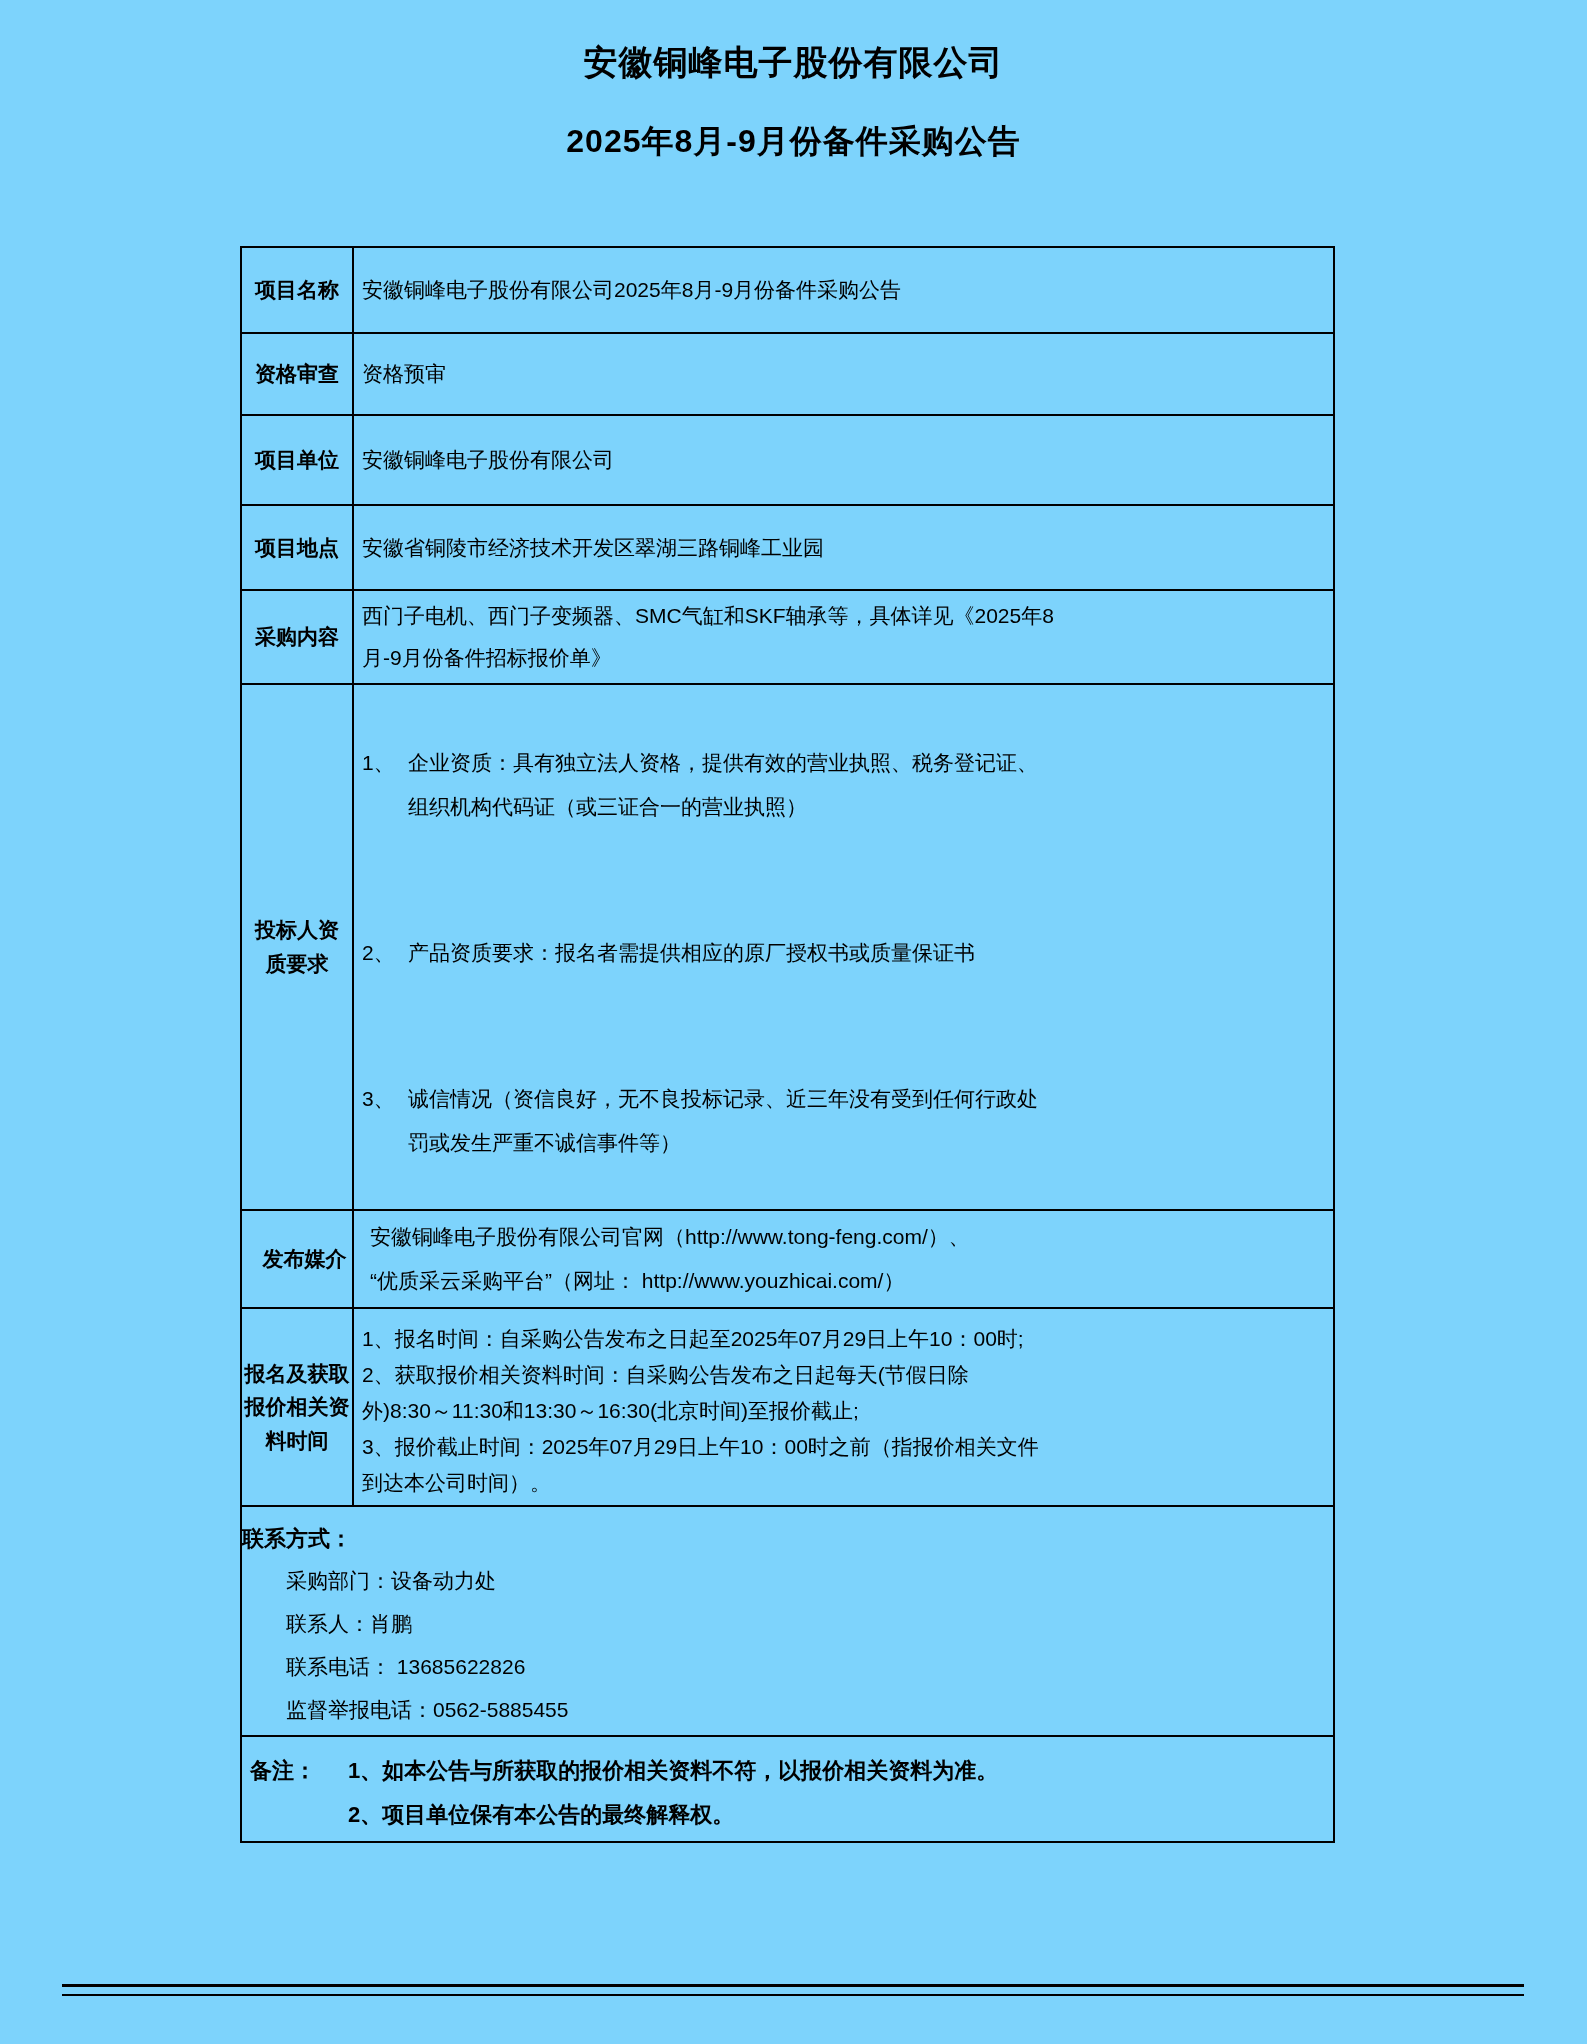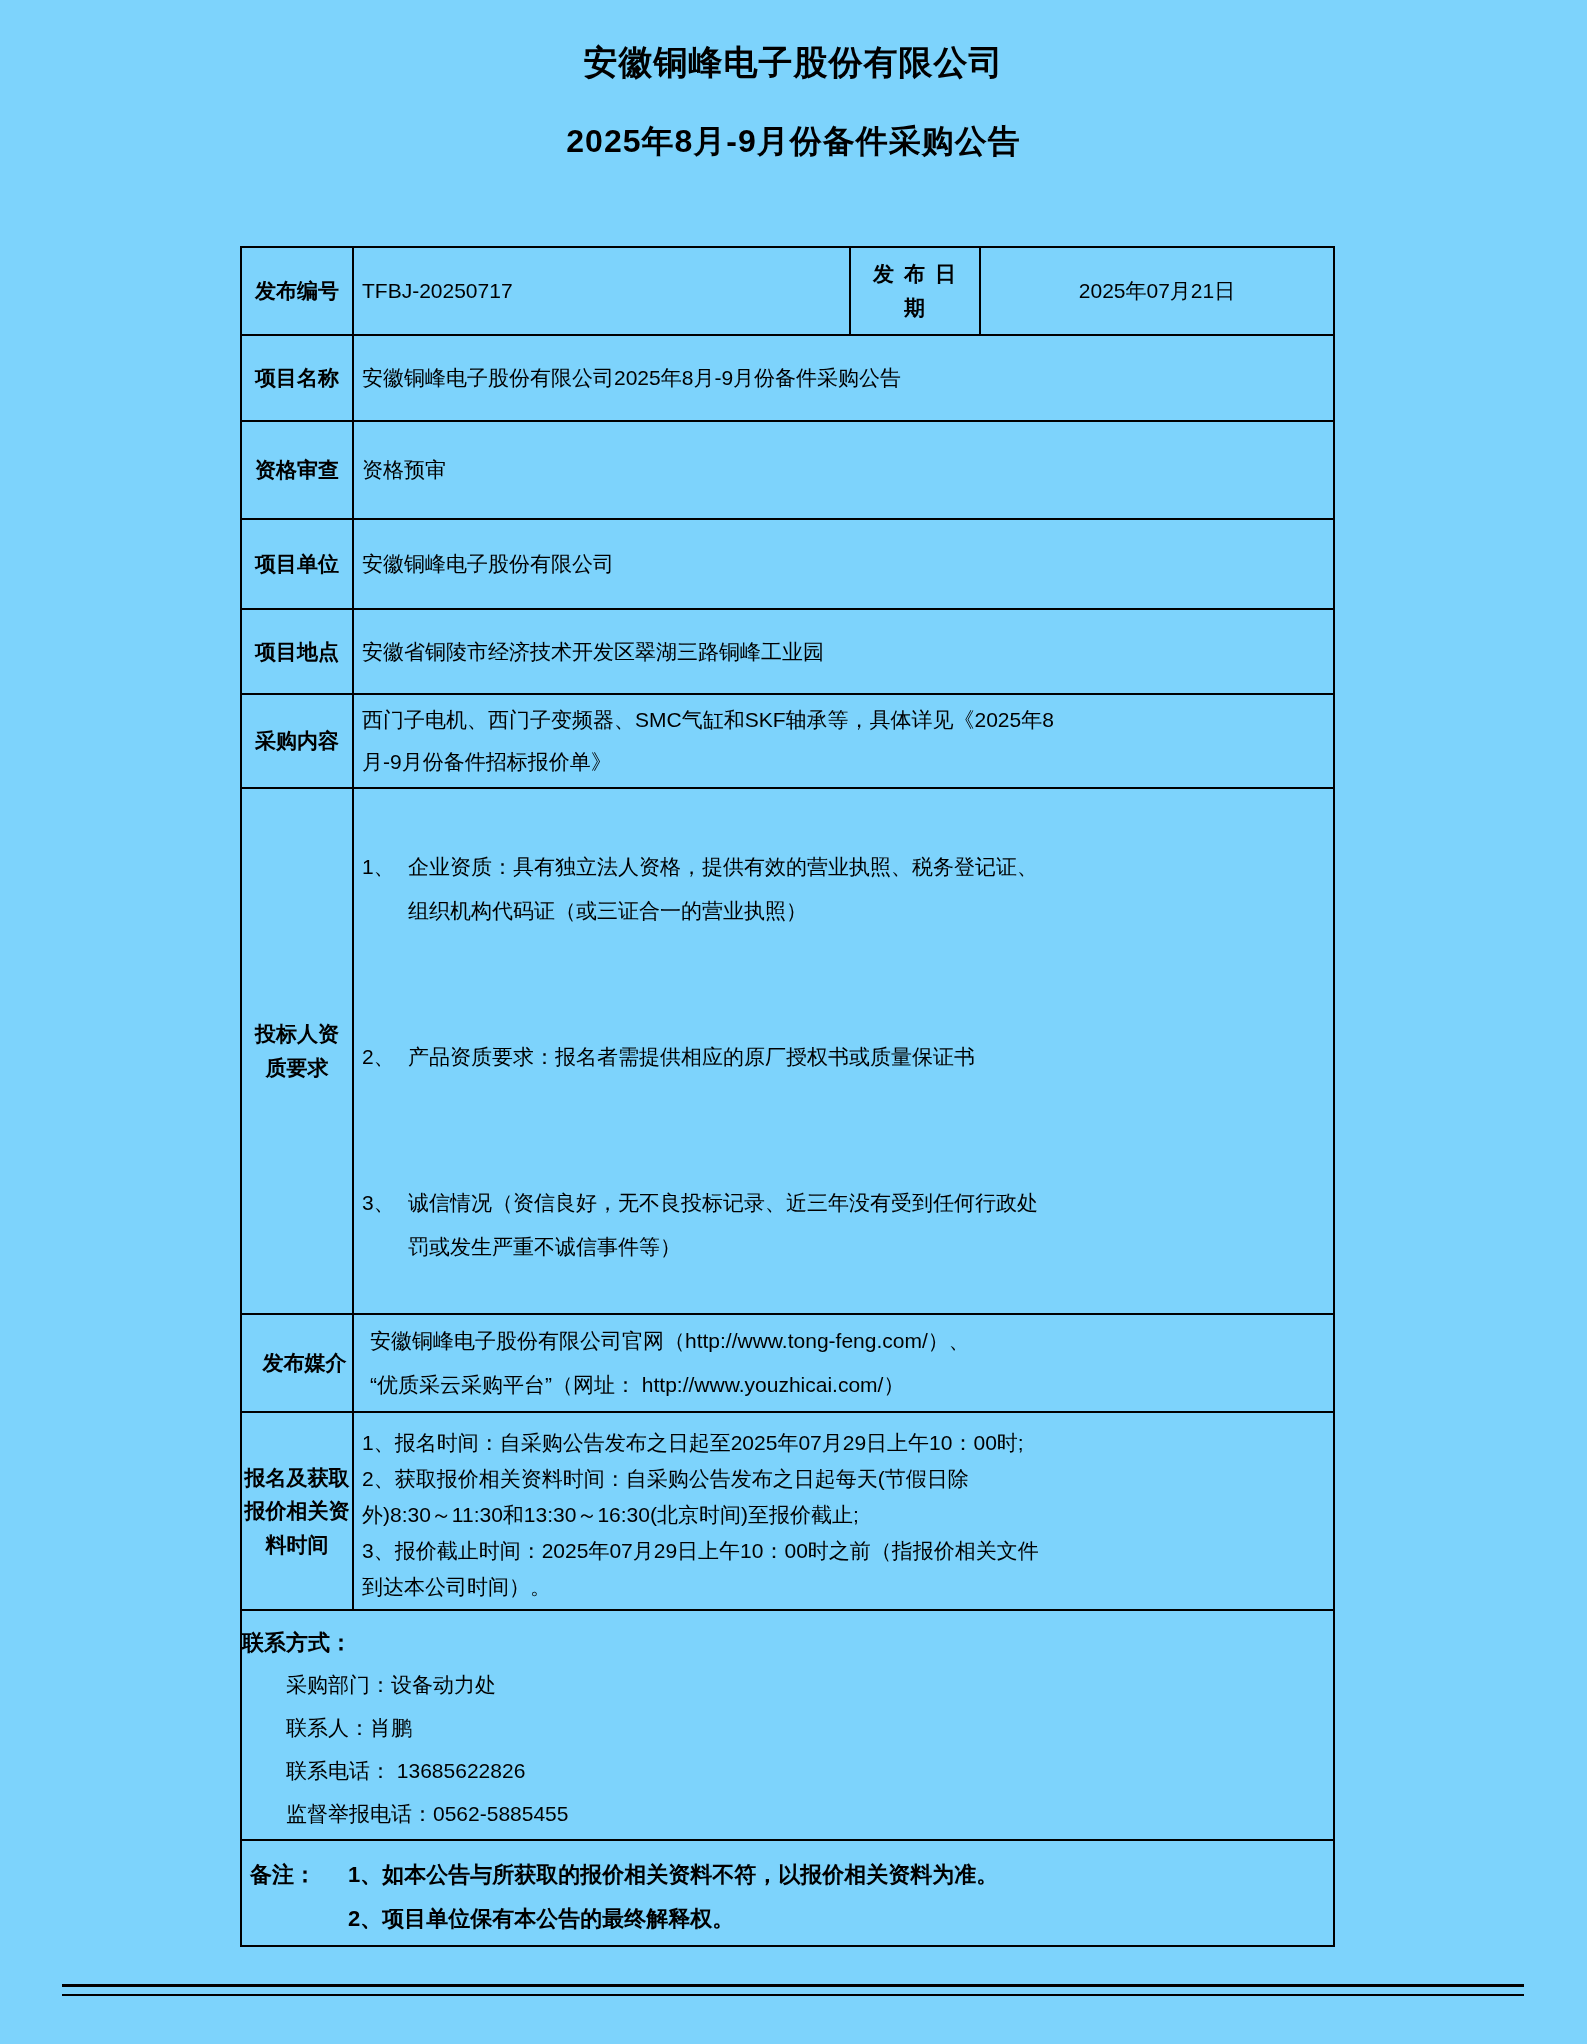--- a/index.html
+++ b/index.html
@@ -56,21 +56,21 @@
   .val {
     padding:4px 10px 4px 8px;
     line-height:40px;
     white-space:pre-line;
   }
   .center { text-align:center; padding:4px 2px; }
   .top { vertical-align:top; }
 
   tr.r1 td { height:88px; }
   tr.r2 td { height:86px; }
-  tr.r3 td { height:98px;border-radius:29px; }
+  tr.r3 td { height:82px;border-radius:29px; }
   tr.r4 td { height:90px; }
   tr.r5 td { height:85px; }
   tr.r6 td { height:88px;border-radius:14px; }
   tr.r6 .val { line-height:42px; }
   tr.r7 td { height:390px; }
   tr.r7 .val { padding-top:16px; }
   tr.r8 td { height:98px;padding-left:16px; }
   tr.r8 .val { line-height:44px; }
   tr.r9 td { height:182px; }
   tr.r9 .val { line-height:36px; padding-top:12px; }
@@ -106,26 +106,20 @@
 
   <table class="main">
     <colgroup>
         <col class="c1">
         <col class="c2">
         <col class="c3">
         <col class="c4">
       </colgroup>
 
     <tbody>
-        <tr class="r1">
-      <td class="lbl">发布编号</td>
-      <td class="val">TFBJ-20250717</td>
-      <td class="lbl spread">发布日期</td>
-      <td class="val center">2025年07月21日</td>
-    </tr>
 
     <tr class="r2">
       <td class="lbl">项目名称</td>
       <td class="val" colspan="3">安徽铜峰电子股份有限公司2025年8月-9月份备件采购公告</td>
     </tr>
 
     <tr class="r3">
       <td class="lbl">资格审查</td>
       <td class="val" colspan="3">资格预审</td>
     </tr>

